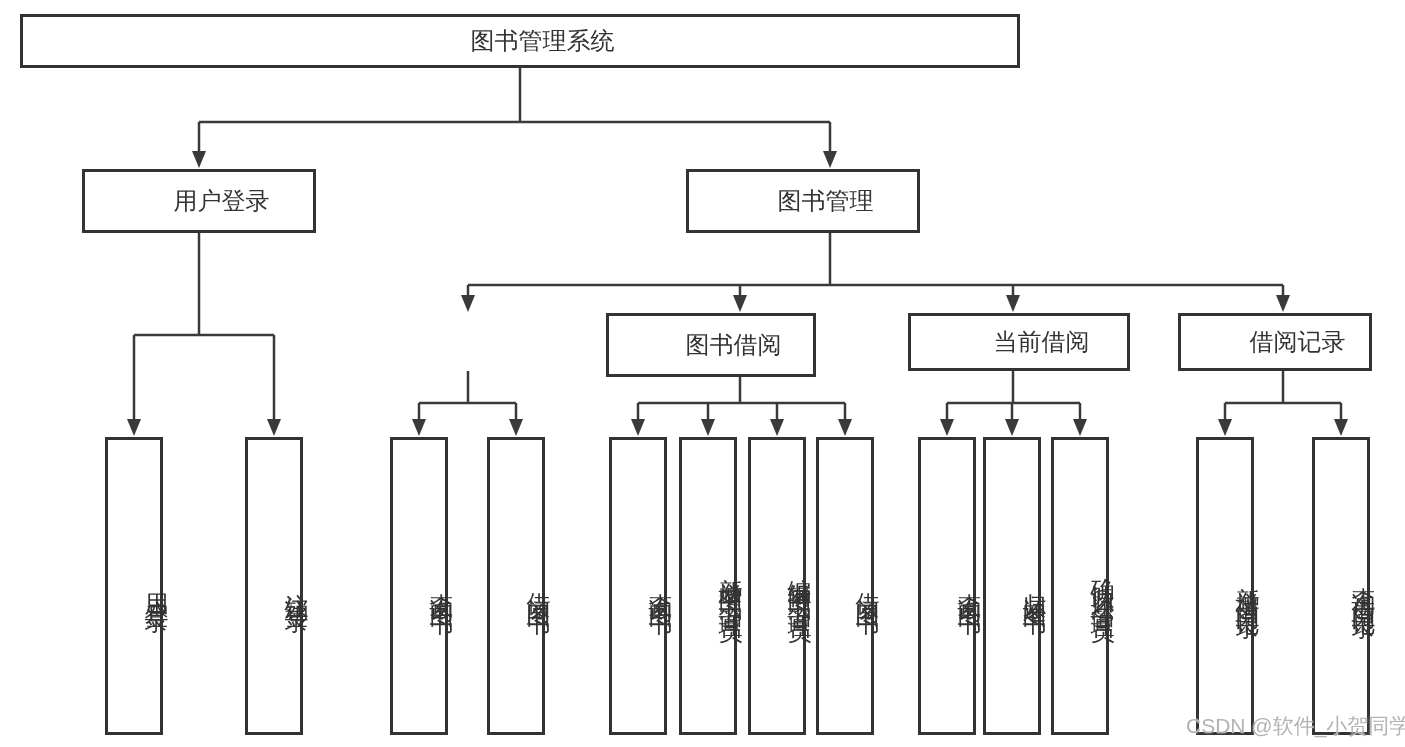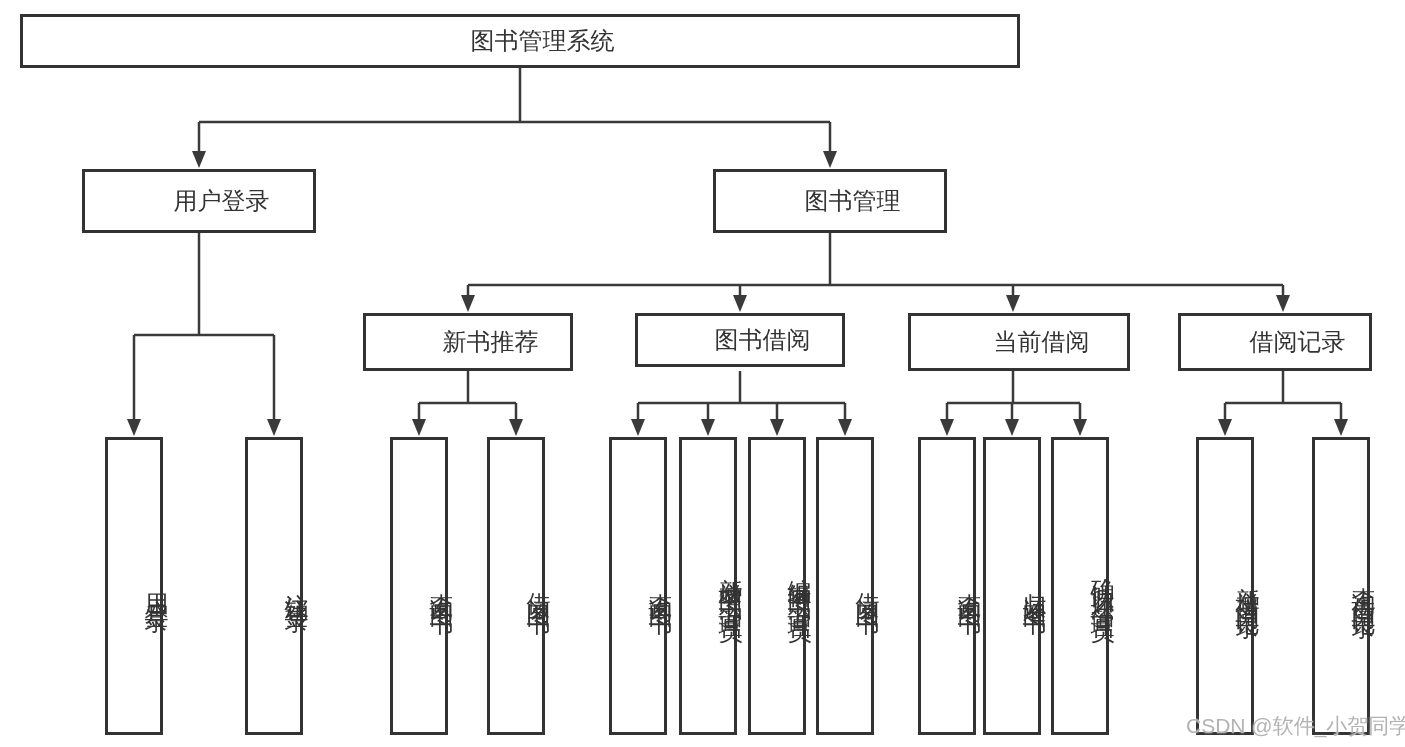--- a/index.html
+++ b/index.html
@@ -121,28 +121,25 @@
     </g>
   </svg>
 
   <div class="node h" style="left:20px;top:14px;width:1000px;height:54px">
     <span>图书管理系统</span>
   </div>
 
   <div class="node h" style="left:82px;top:169px;width:234px;height:64px">
     <span>用户登录</span>
   </div>
-  <div class="node h" style="left:713px;top:169px;width:234px;height:64px">
+  <div class="node h" style="left:686px;top:169px;width:234px;height:64px">
     <span>图书管理</span>
   </div>
 
-  <div class="node h" style="left:363px;top:313px;width:210px;height:58px">
-    <span>新书推荐</span>
-  </div>
-  <div class="node h" style="left:635px;top:313px;width:210px;height:54px">
+  <div class="node h" style="left:606px;top:313px;width:210px;height:64px">
     <span>图书借阅</span>
   </div>
   <div class="node h" style="left:908px;top:313px;width:222px;height:58px">
     <span>当前借阅</span>
   </div>
   <div class="node h" style="left:1178px;top:313px;width:194px;height:58px">
     <span>借阅记录</span>
   </div>
 
   <div class="node v" style="left:105px;top:437px;width:58px;height:298px">

